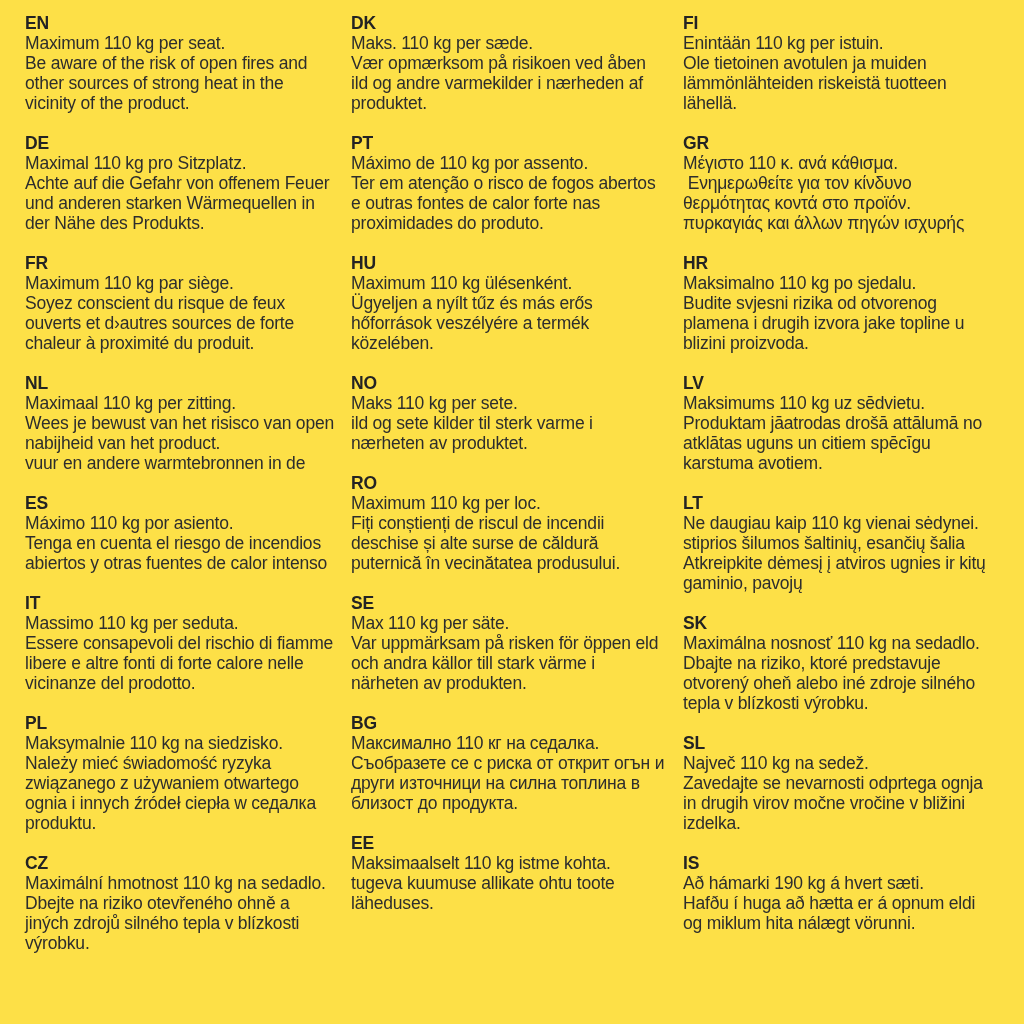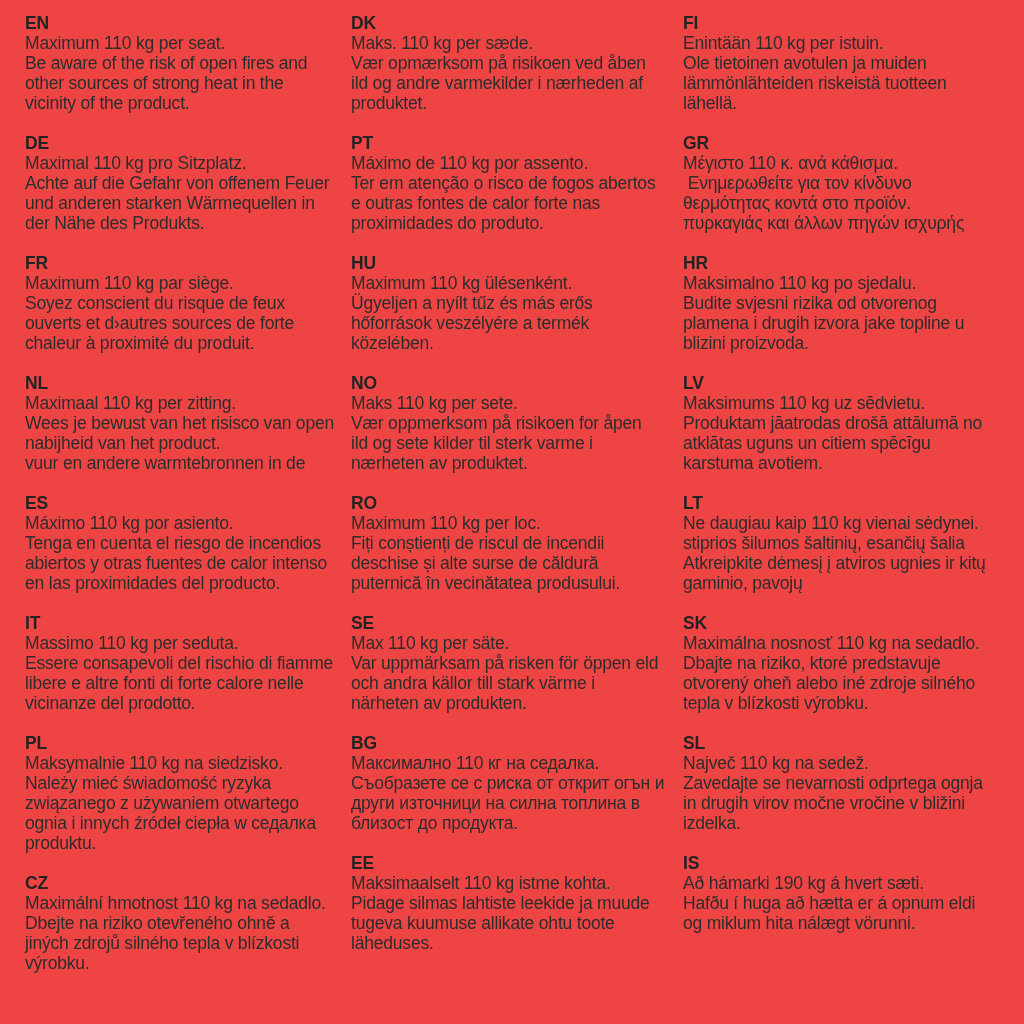--- a/index.html
+++ b/index.html
@@ -4,21 +4,21 @@
 <style>
   html, body {
     margin: 0;
     padding: 0;
     background: #ffffff;
   }
   .sheet {
     position: relative;
     width: 1024px;
     height: 1024px;
-    background: #ef4444;
+    background: #fde047;
     font-family: "Liberation Sans", sans-serif;
     color: #2d2d2d;
     overflow: hidden;
   }
   .col {
     position: absolute;
     top: 13px;
   }
   .col-1 { left: 25px;  width: 322px; }
   .col-2 { left: 351px; width: 328px; }
@@ -72,21 +72,20 @@
         <div class="line">Maximaal 110 kg per zitting.</div>
         <div class="line">Wees je bewust van het risisco van open</div>
         <div class="line">nabijheid van het product.</div>
         <div class="line">vuur en andere warmtebronnen in de</div>
       </section>
       <section class="block">
         <div class="code">ES</div>
         <div class="line">Máximo 110 kg por asiento.</div>
         <div class="line">Tenga en cuenta el riesgo de incendios</div>
         <div class="line">abiertos y otras fuentes de calor intenso</div>
-        <div class="line">en las proximidades del producto.</div>
       </section>
       <section class="block">
         <div class="code">IT</div>
         <div class="line">Massimo 110 kg per seduta.</div>
         <div class="line">Essere consapevoli del rischio di fiamme</div>
         <div class="line">libere e altre fonti di forte calore nelle</div>
         <div class="line">vicinanze del prodotto.</div>
       </section>
       <section class="block">
         <div class="code">PL</div>
@@ -122,21 +121,20 @@
       <section class="block">
         <div class="code">HU</div>
         <div class="line">Maximum 110 kg ülésenként.</div>
         <div class="line">Ügyeljen a nyílt tűz és más erős</div>
         <div class="line">hőforrások veszélyére a termék</div>
         <div class="line">közelében.</div>
       </section>
       <section class="block">
         <div class="code">NO</div>
         <div class="line">Maks 110 kg per sete.</div>
-        <div class="line">Vær oppmerksom på risikoen for åpen</div>
         <div class="line">ild og sete kilder til sterk varme i</div>
         <div class="line">nærheten av produktet.</div>
       </section>
       <section class="block">
         <div class="code">RO</div>
         <div class="line">Maximum 110 kg per loc.</div>
         <div class="line">Fiți conștienți de riscul de incendii</div>
         <div class="line">deschise și alte surse de căldură</div>
         <div class="line">puternică în vecinătatea produsului.</div>
       </section>
@@ -150,21 +148,20 @@
       <section class="block">
         <div class="code">BG</div>
         <div class="line">Максимално 110 кг на седалка.</div>
         <div class="line">Съобразете се с риска от открит огън и</div>
         <div class="line">други източници на силна топлина в</div>
         <div class="line">близост до продукта.</div>
       </section>
       <section class="block">
         <div class="code">EE</div>
         <div class="line">Maksimaalselt 110 kg istme kohta.</div>
-        <div class="line">Pidage silmas lahtiste leekide ja muude</div>
         <div class="line">tugeva kuumuse allikate ohtu toote</div>
         <div class="line">läheduses.</div>
       </section>
     </div>
   <div class="col col-3">
       <section class="block">
         <div class="code">FI</div>
         <div class="line">Enintään 110 kg per istuin.</div>
         <div class="line">Ole tietoinen avotulen ja muiden</div>
         <div class="line">lämmönlähteiden riskeistä tuotteen</div>

